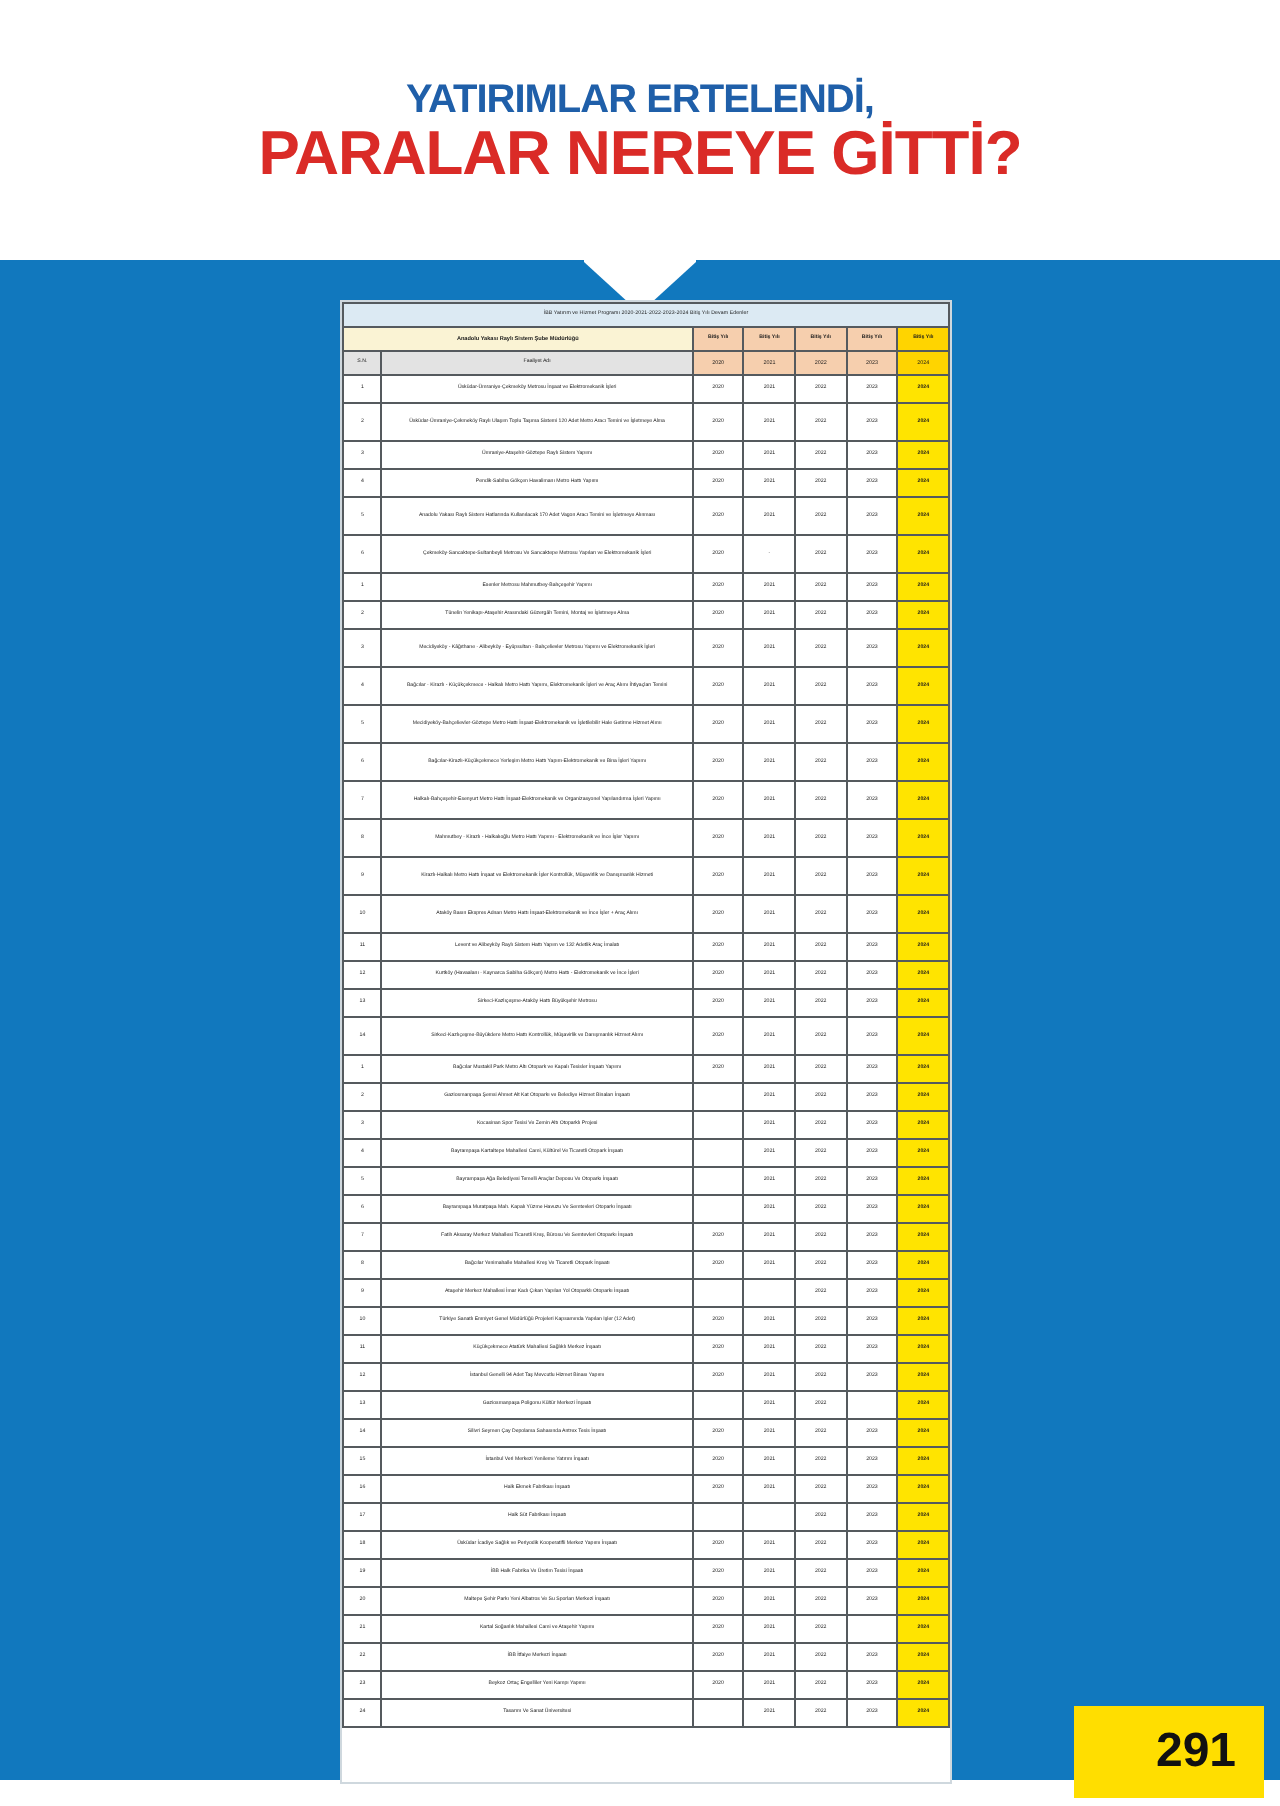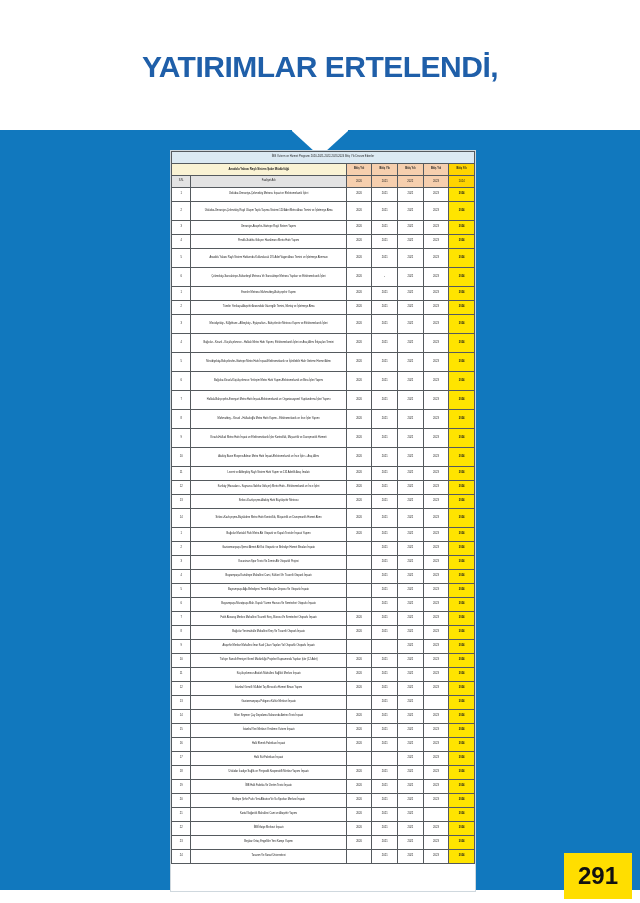--- a/index.html
+++ b/index.html
@@ -20,21 +20,21 @@
     align-items:center;justify-content:center;
     padding-top:4px;box-sizing:border-box;
   }
   .headline-line{
     font-weight:900;
     letter-spacing:-0.5px;
     line-height:1.06;
     white-space:nowrap;
     text-align:center;
   }
-  .hl-1{font-size:30px;color:#1F5FA9;text-align:center;}
+  .hl-1{font-size:20px;color:#1F5FA9;text-align:center;}
   .hl-2{font-size:30px;color:#1F5FA9;}
   .hl-3{font-size:31px;color:#DA2B27;}
 
   
   .blue-body{
     position:absolute;left:0;top:130px;width:640px;height:760px;
     background:#1178BE;
   }
   
   .chevron{
@@ -52,20 +52,21 @@
   }
 
   
   .page-badge{
     position:absolute;right:8px;bottom:4px;
     width:68px;height:46px;
     background:#FFDE00;
     display:flex;align-items:center;justify-content:center;
     font-weight:900;font-size:24px;color:#111111;
     z-index:30;
+    padding-left:27px;
   }
 
   
   .sheet-panel{
     position:absolute;
     left:170px;top:150px;
     width:306px;height:742px;
     background:#ffffff;
     border:1px solid #cfd8de;
     box-sizing:border-box;
@@ -149,20 +150,21 @@
   tr.data.tall td{height:18px;}
 
   
   tr.sec-break td{border-top:1.4px solid #3a3f43;}
 </style>
 </head>
 <body>
 
 <div class="headline-block">
   <div class="headline-line hl-1">YATIRIMLAR ERTELENDİ,</div>
+  <div class="headline-line hl-3">PARALAR NEREYE GİTTİ?</div>
 </div>
 
 <div class="blue-body">
   <div class="chevron">
     <svg width="56" height="22" viewBox="0 0 56 22">
       <path d="M0,0 L56,0 L56,1 L33,22 L23,22 L0,1 Z" fill="#ffffff"></path>
     </svg>
   </div>
 </div>
 

